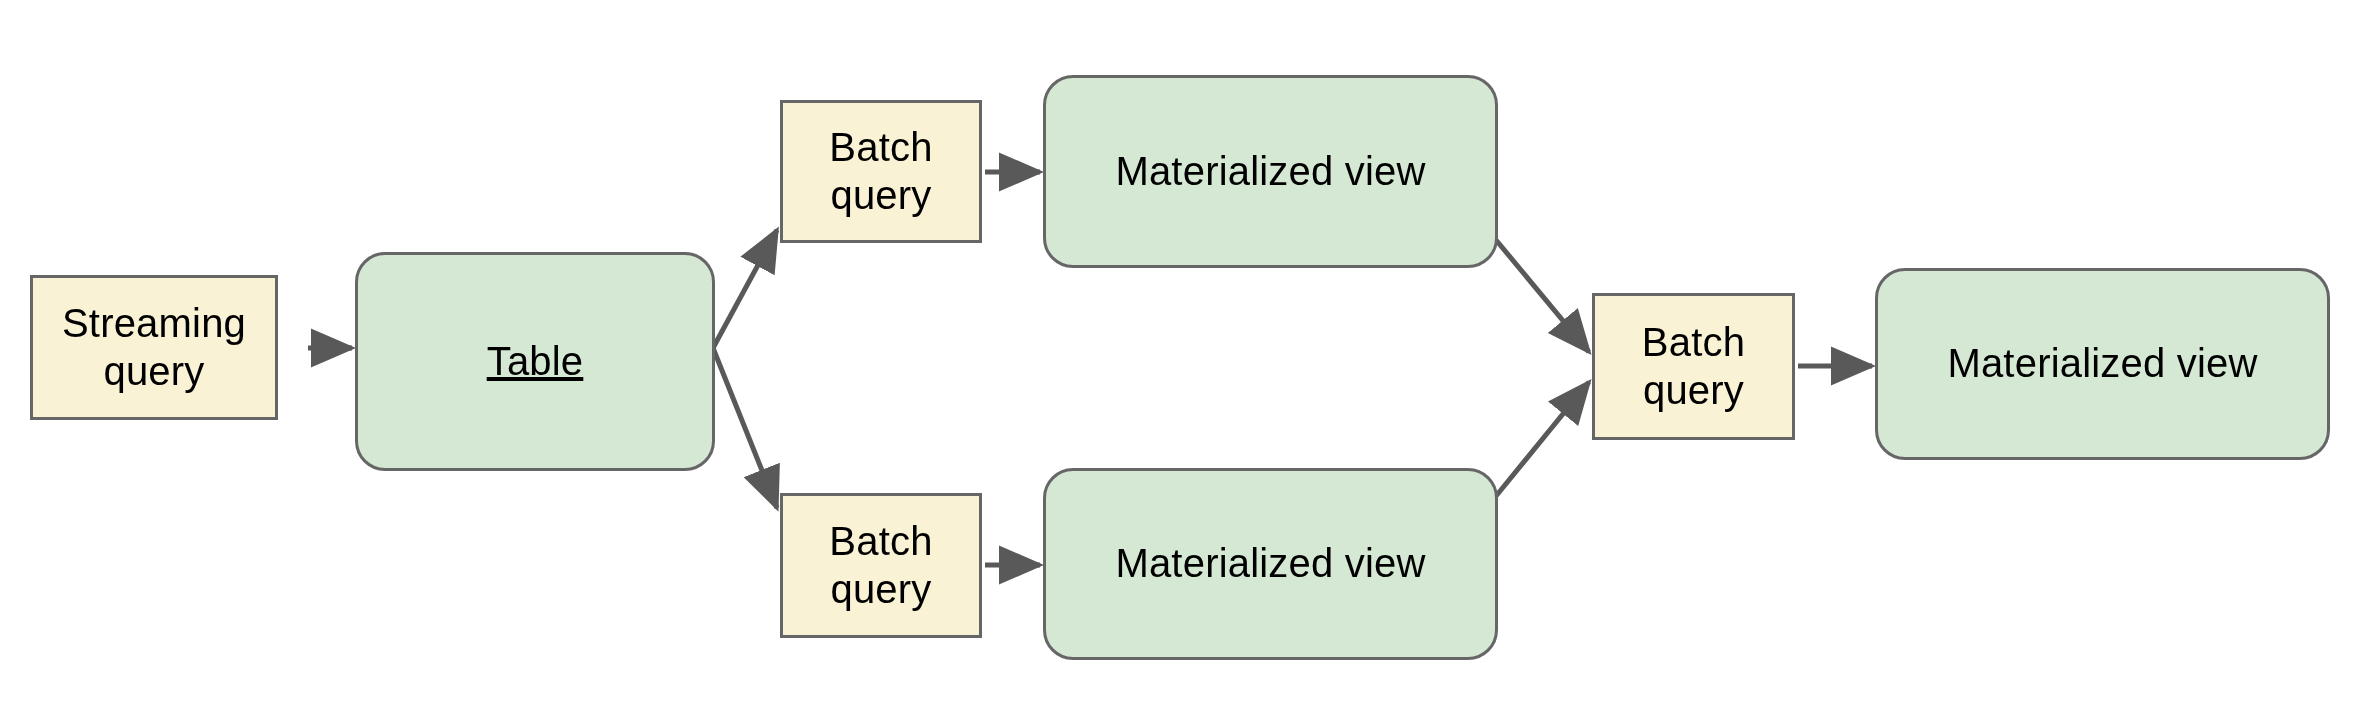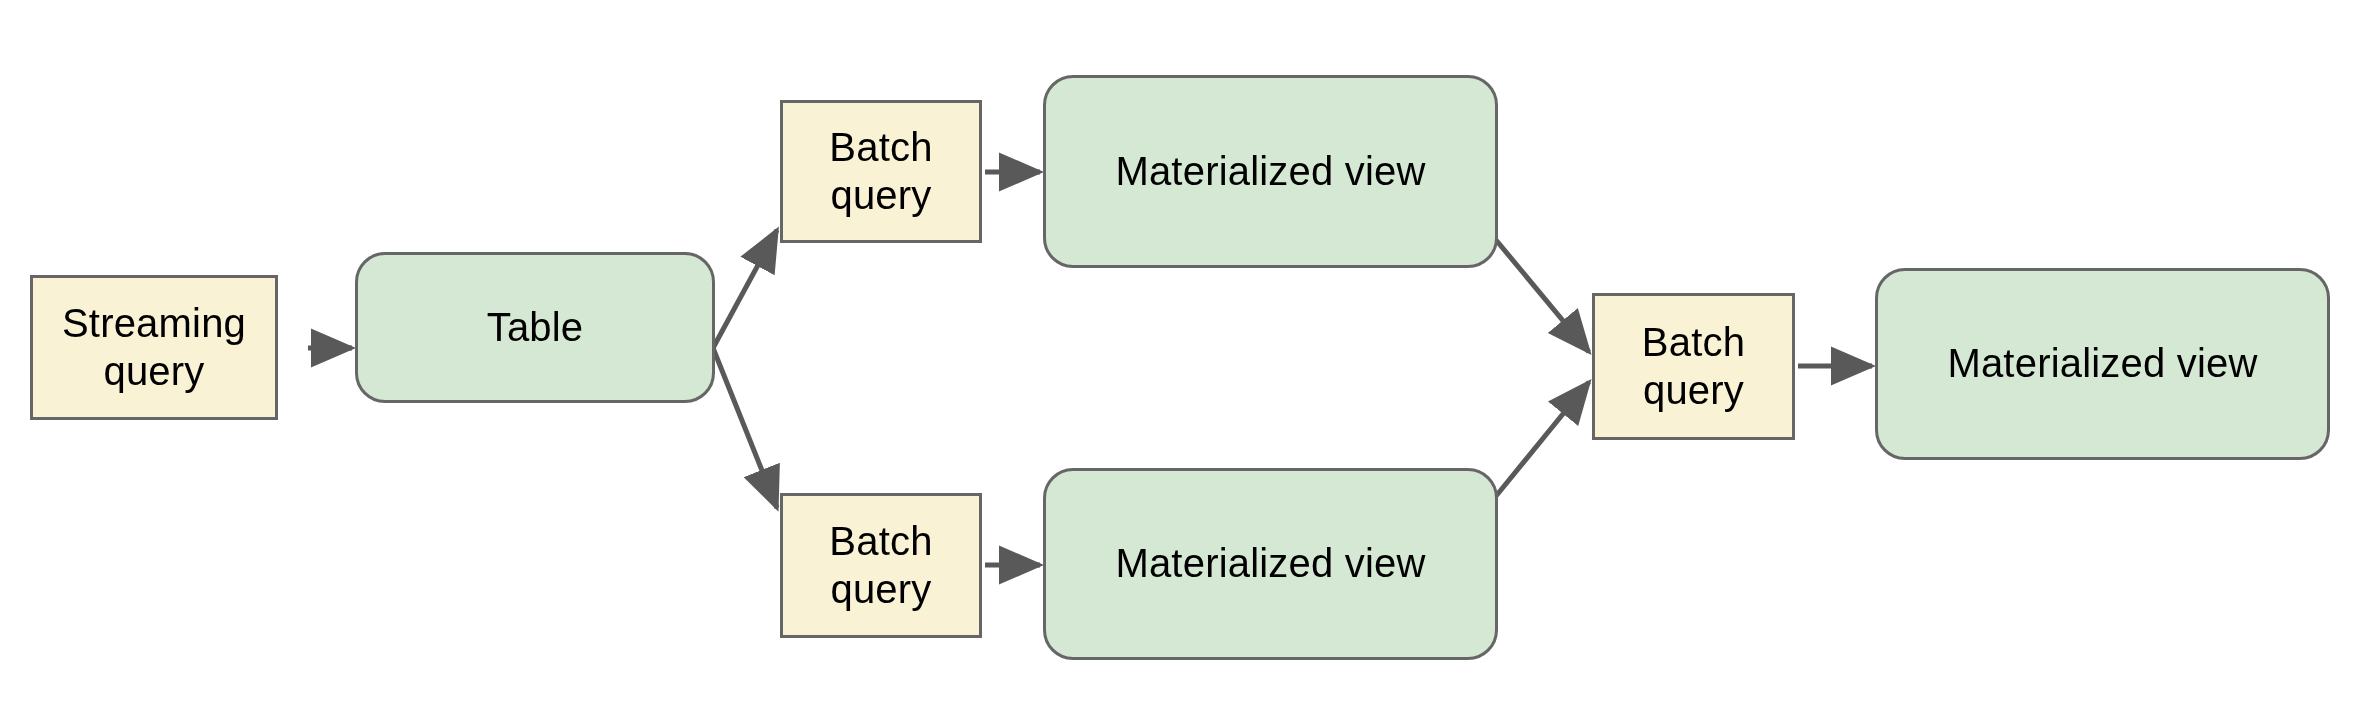--- a/index.html
+++ b/index.html
@@ -97,21 +97,21 @@
     <g>
       <line x1="1798" y1="366" x2="1872" y2="366" stroke="#595959" stroke-width="5" marker-end="url(#arrowhead)"></line>
     </g>
   </svg>
 
   <div class="node node-yellow" style="left: 30px; top: 275px; width: 248px; height: 145px;">
     <span class="node-label">Streaming
 query</span>
   </div>
 
-  <div class="node node-green" style="left: 355px; top: 252px; width: 360px; height: 151px;">
+  <div class="node node-green" style="left: 355px; top: 252px; width: 360px; height: 219px; text-decoration: underline;">
     <span class="node-label">Table</span>
   </div>
 
   <div class="node node-yellow" style="left: 780px; top: 100px; width: 202px; height: 143px;">
     <span class="node-label">Batch
 query</span>
   </div>
 
   <div class="node node-green" style="left: 1043px; top: 75px; width: 455px; height: 193px;">
     <span class="node-label">Materialized view</span>

